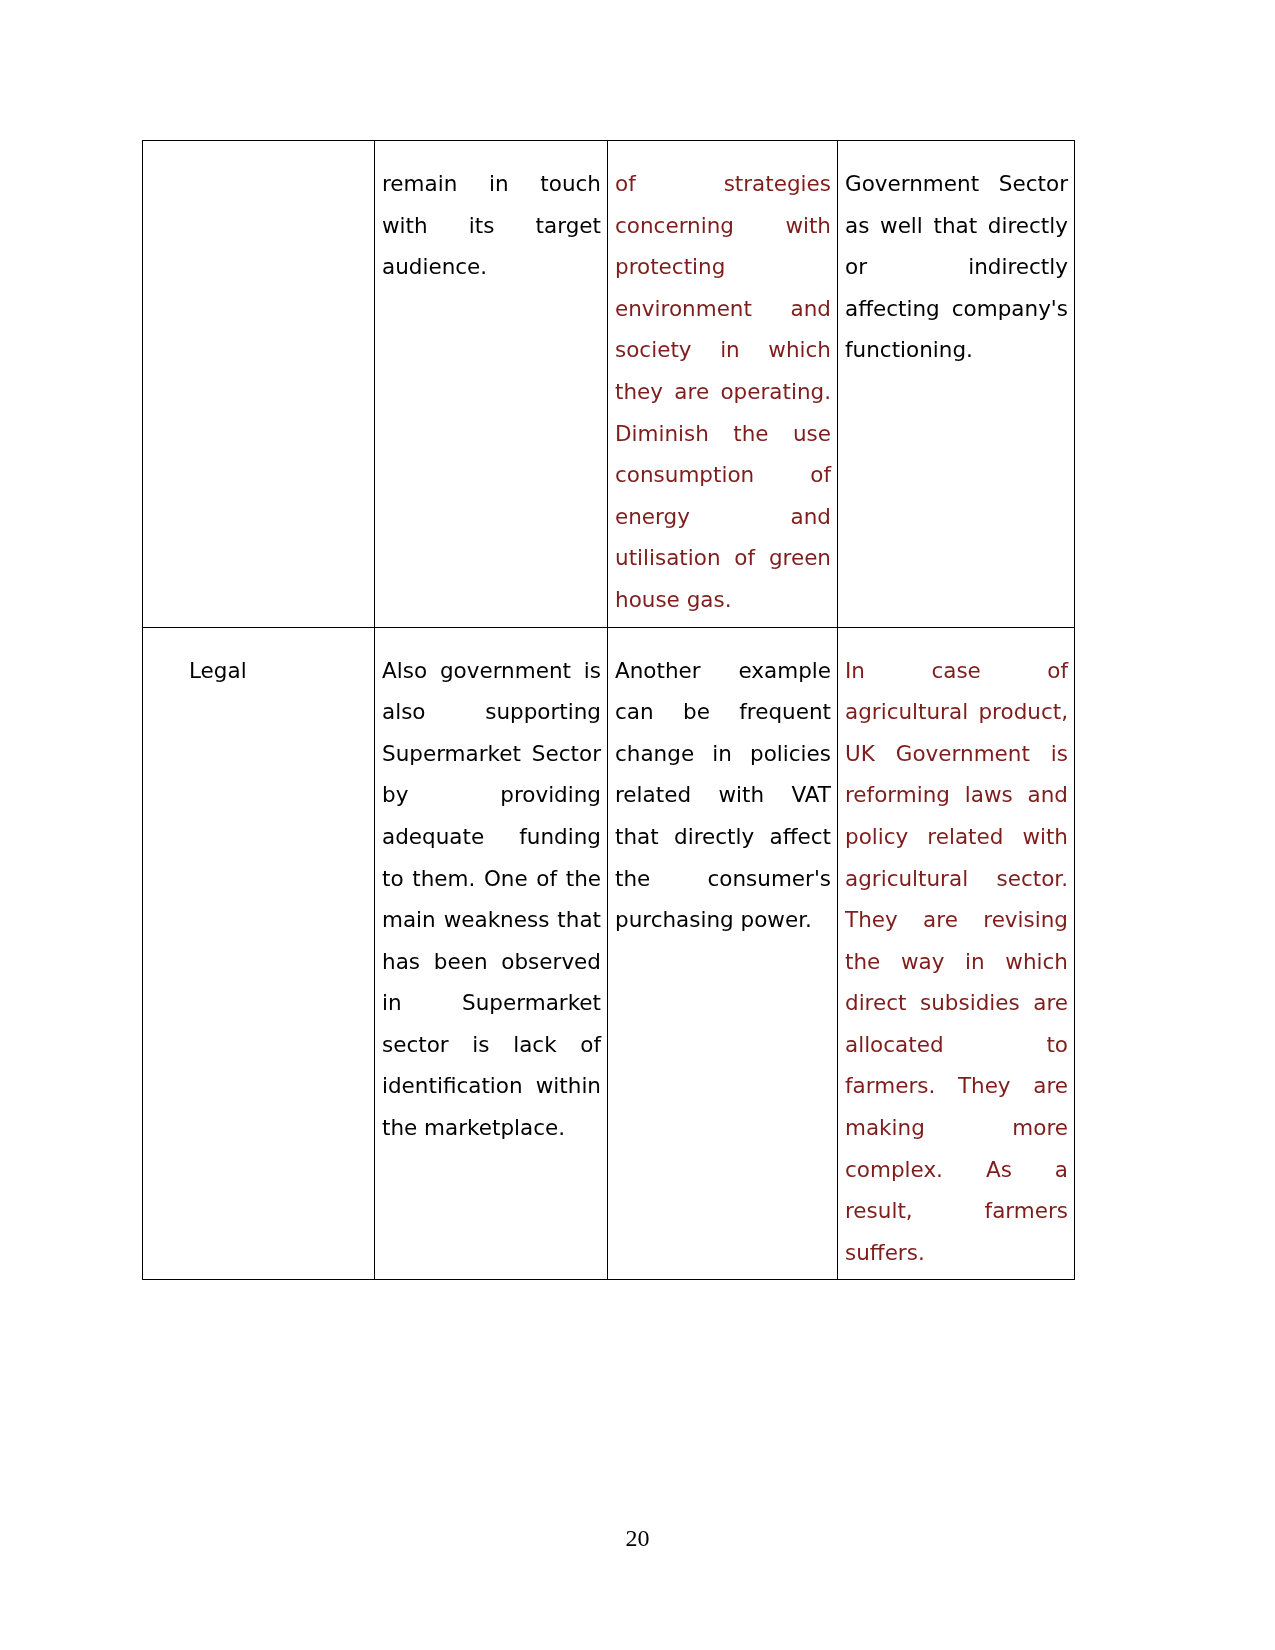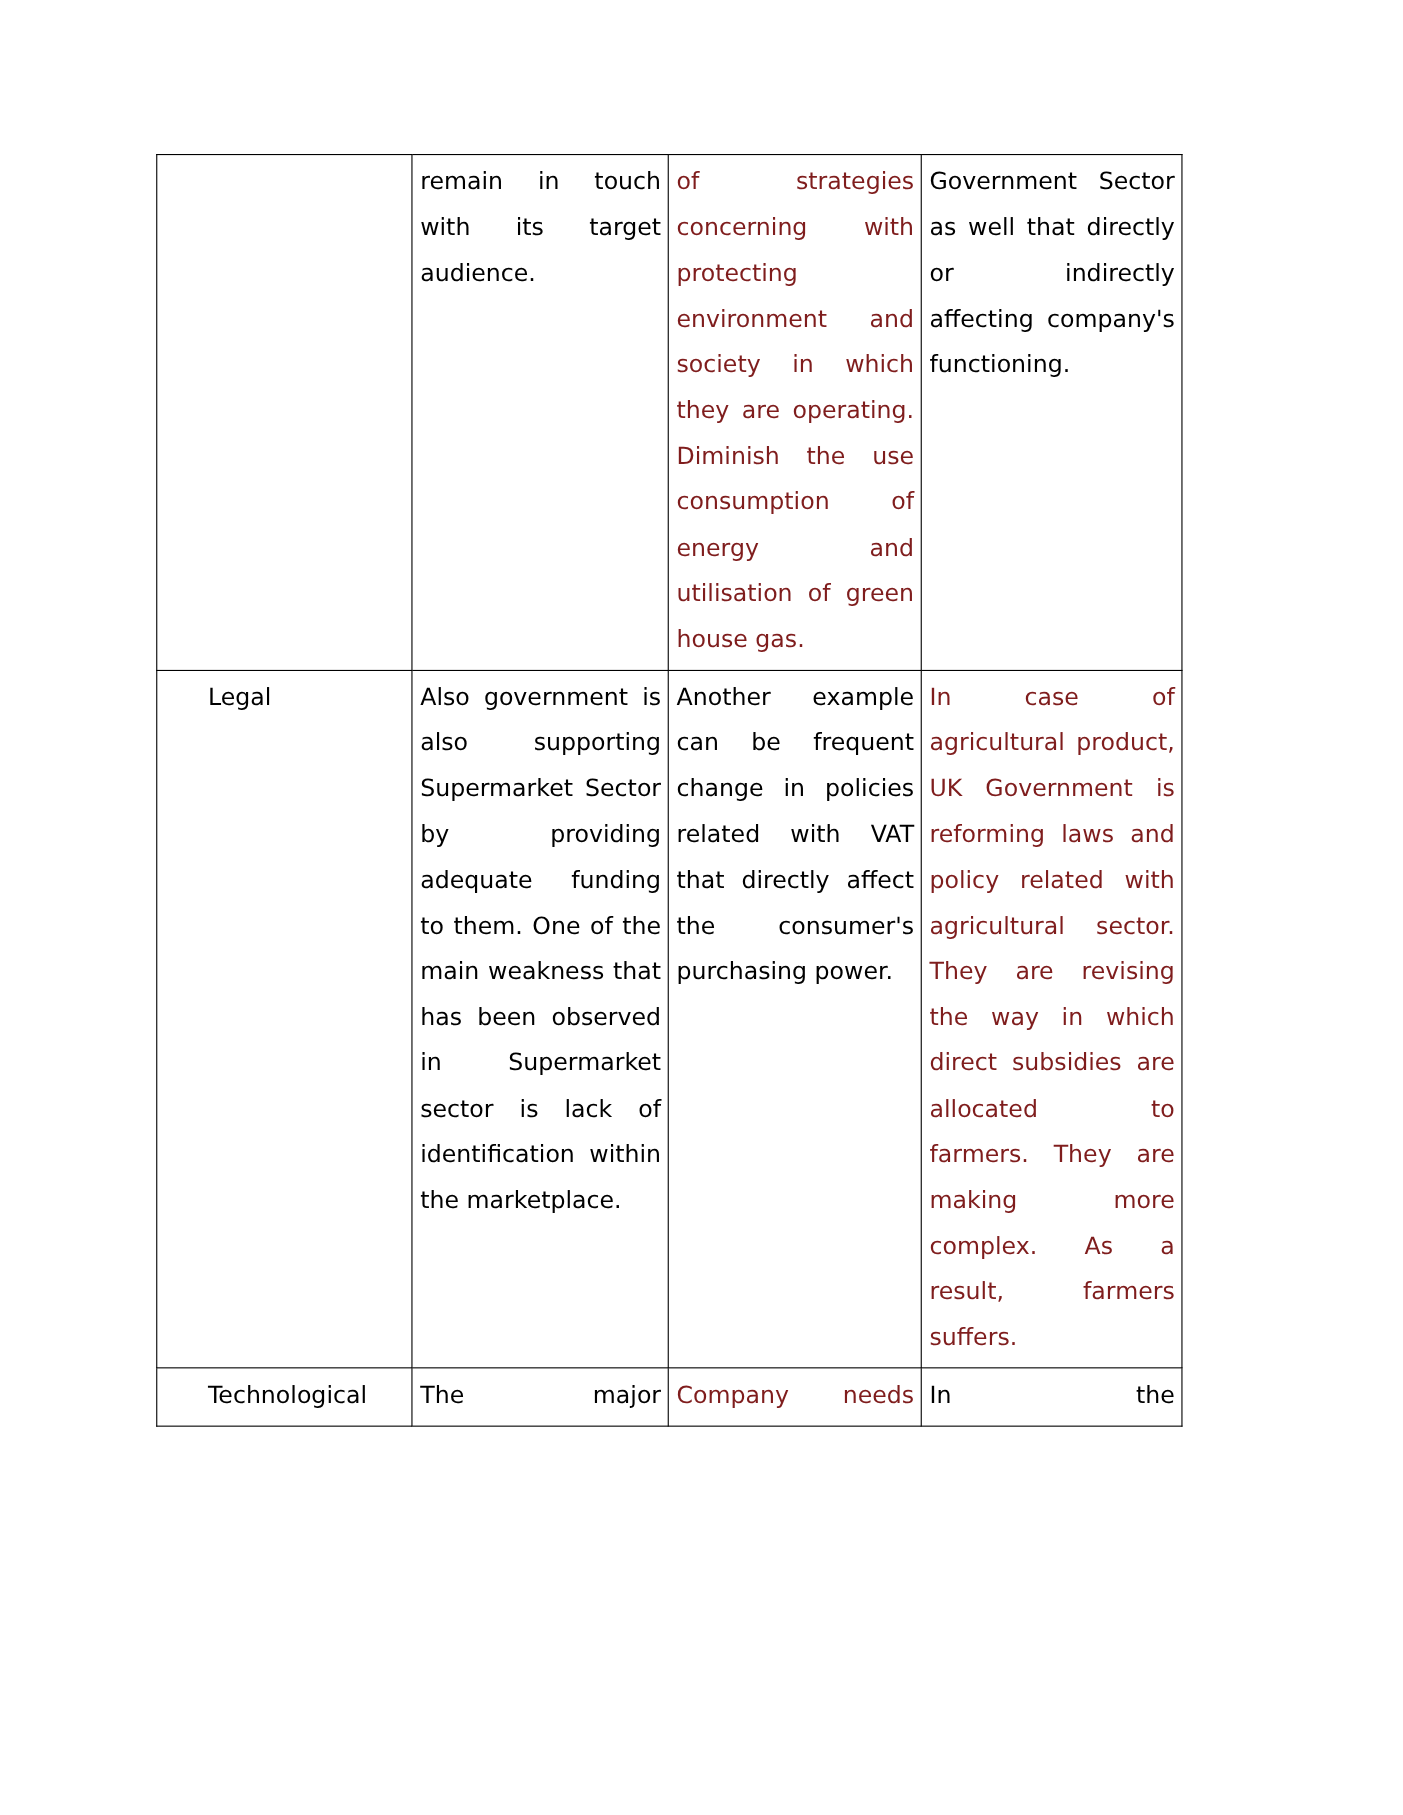--- a/index.html
+++ b/index.html
@@ -30,21 +30,21 @@
     width: 932px;
   }
   table.pestle {
     border-collapse: collapse;
     table-layout: fixed;
     width: 932px;
   }
   table.pestle td {
     border: 1px solid #000000;
     vertical-align: top;
-    padding: 4px 6px 6px 7px;
+    padding: 22px 6px 6px 7px;
     font-size: 21.5px;
     line-height: 41.6px;
     text-align: justify;
     text-justify: inter-word;
     word-spacing: 0px;
     hyphens: none;
   }
   
   col.c1 { width: 232px; }
   col.c2 { width: 233px; }
@@ -121,32 +121,19 @@
           <td class="just">
               <span class="para natural-last"> Also government is also supporting Supermarket Sector by providing adequate funding to them.  One of the main weakness that has been observed in Supermarket sector is lack of identification within the marketplace.</span>
             </td>
           <td class="just">
               <span class="para natural-last"> Another example can be frequent change in policies related with VAT that directly affect the consumer's purchasing power.</span>
             </td>
           <td class="just red">
               <span class="para natural-last">In case of agricultural product, UK Government is reforming laws and policy related with agricultural sector. They are revising the way in which direct subsidies are allocated to farmers. They are making more complex. As a result, farmers suffers.</span>
             </td>
         </tr>
-        <tr>
-          <td class="label">
-              <span class="para">Technological</span>
-            </td>
-          <td class="just">
-              <span class="para">The major</span>
-            </td>
-          <td class="just red">
-              <span class="para">Company needs</span>
-            </td>
-          <td class="just">
-              <span class="para">In the</span>
-            </td>
-        </tr>
       </tbody>
     </table>
   </div>
 
+  <div class="page-number">20</div>
 
 </div>
 
 </body></html>

